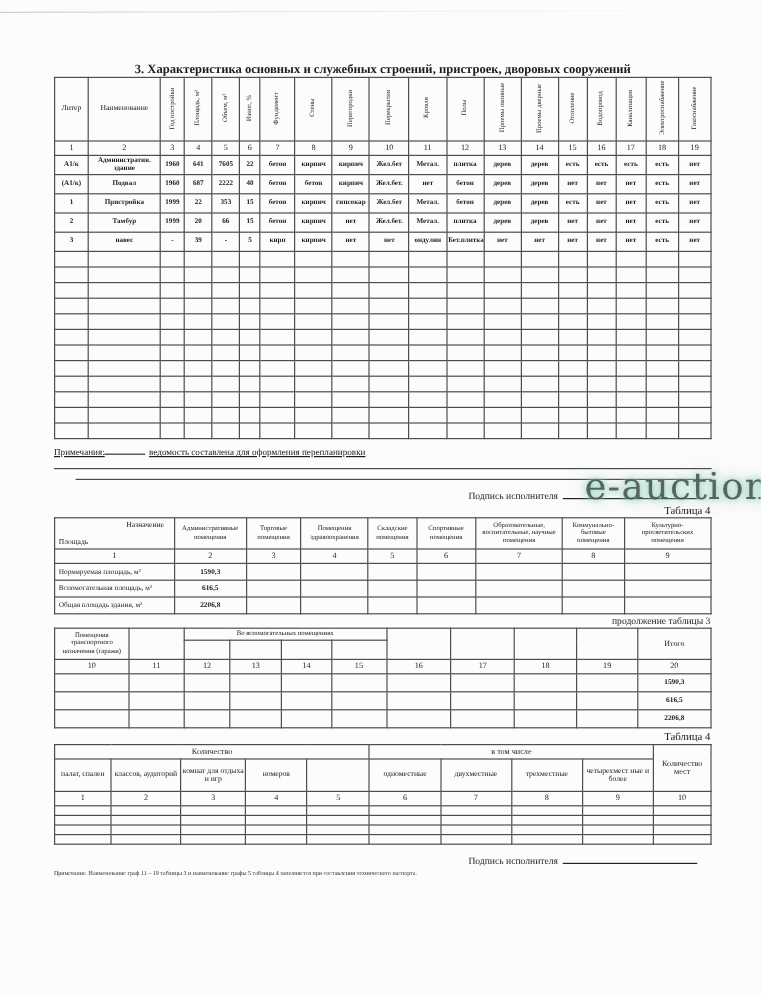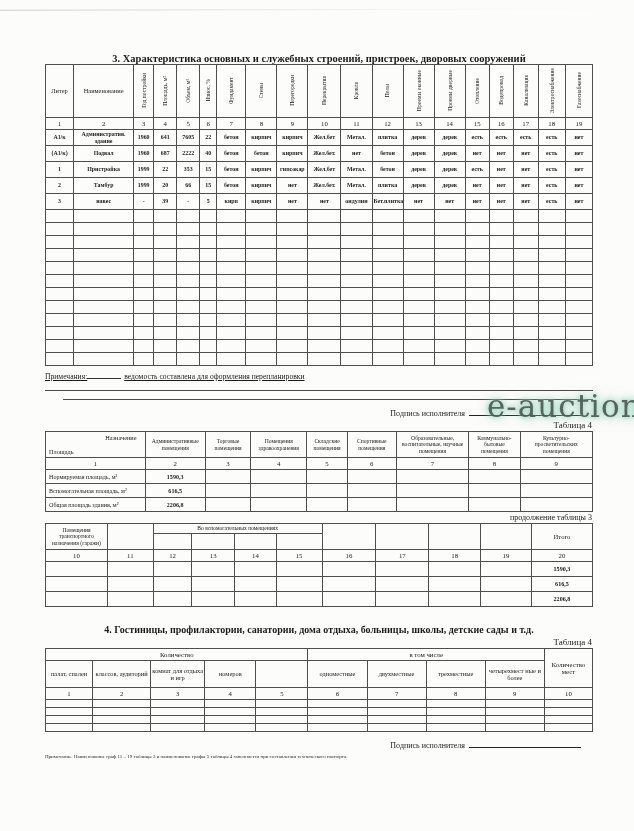--- a/index.html
+++ b/index.html
@@ -684,21 +684,20 @@
             <td></td>
             <td></td>
             <td></td>
             <td></td>
             <td></td>
             <td>2206,8</td>
           </tr>
         </tbody>
     </table>
 
-    <h2 class="title t4title">4. Гостиницы, профилактории, санатории, дома отдыха, больницы, школы, детские сады и т.д.</h2>
     <div class="tlabel">Таблица 4</div>
 
     <table class="t4">
       <colgroup>
         <col style="width:47px">
           <col style="width:58px">
           <col style="width:54px">
           <col style="width:51px">
         <col style="width:52px">
           <col style="width:59px">

